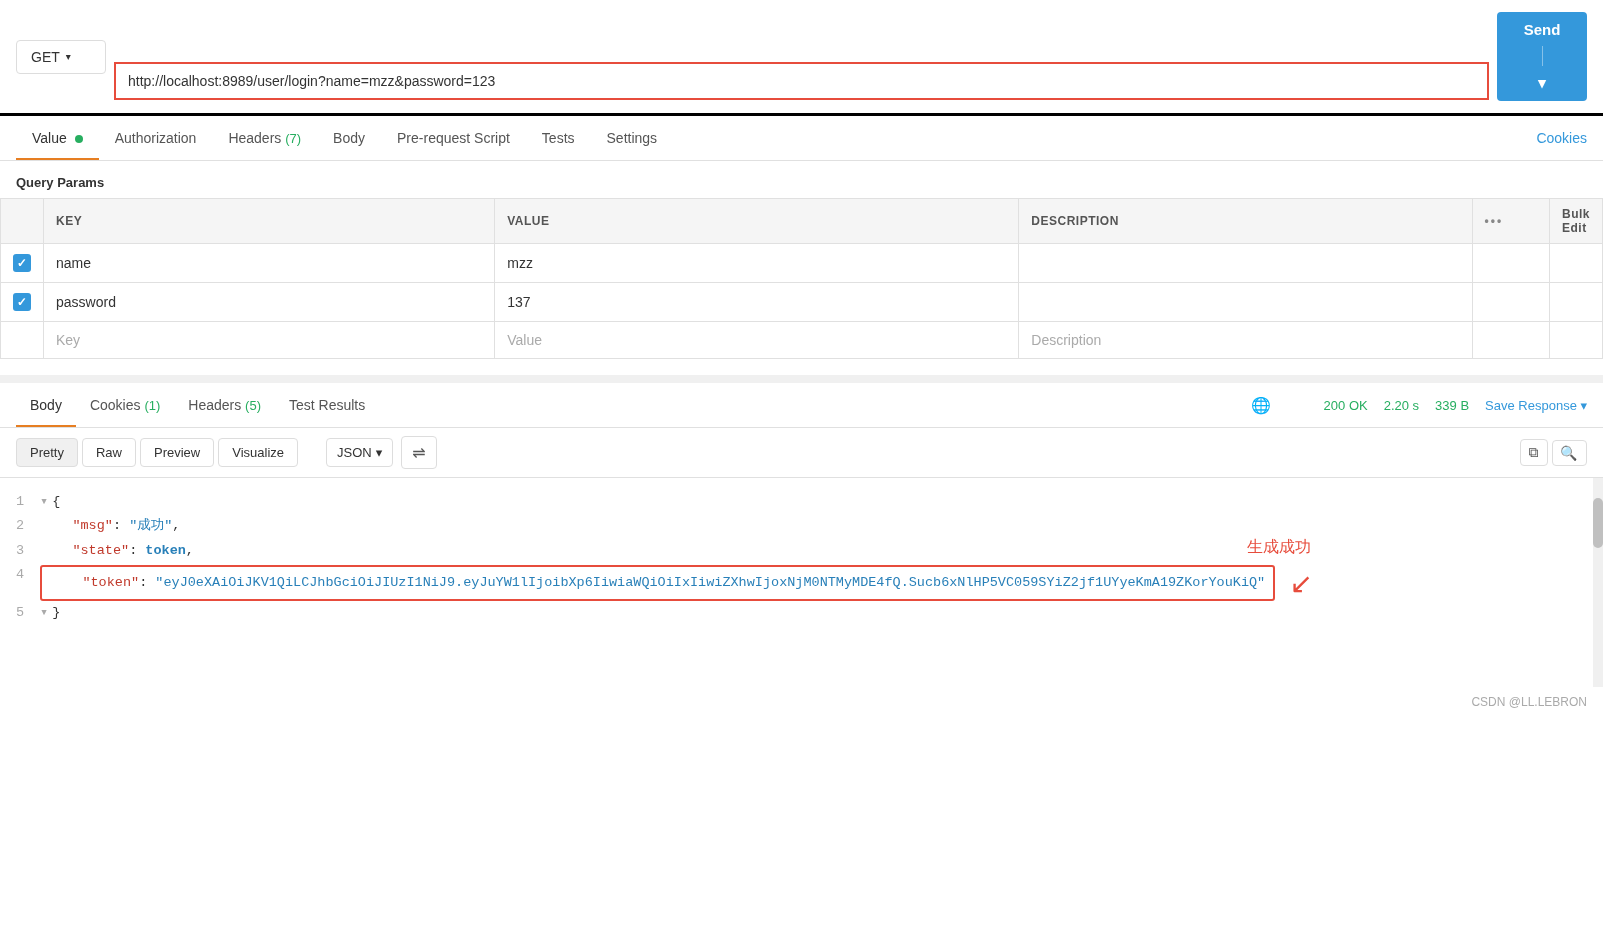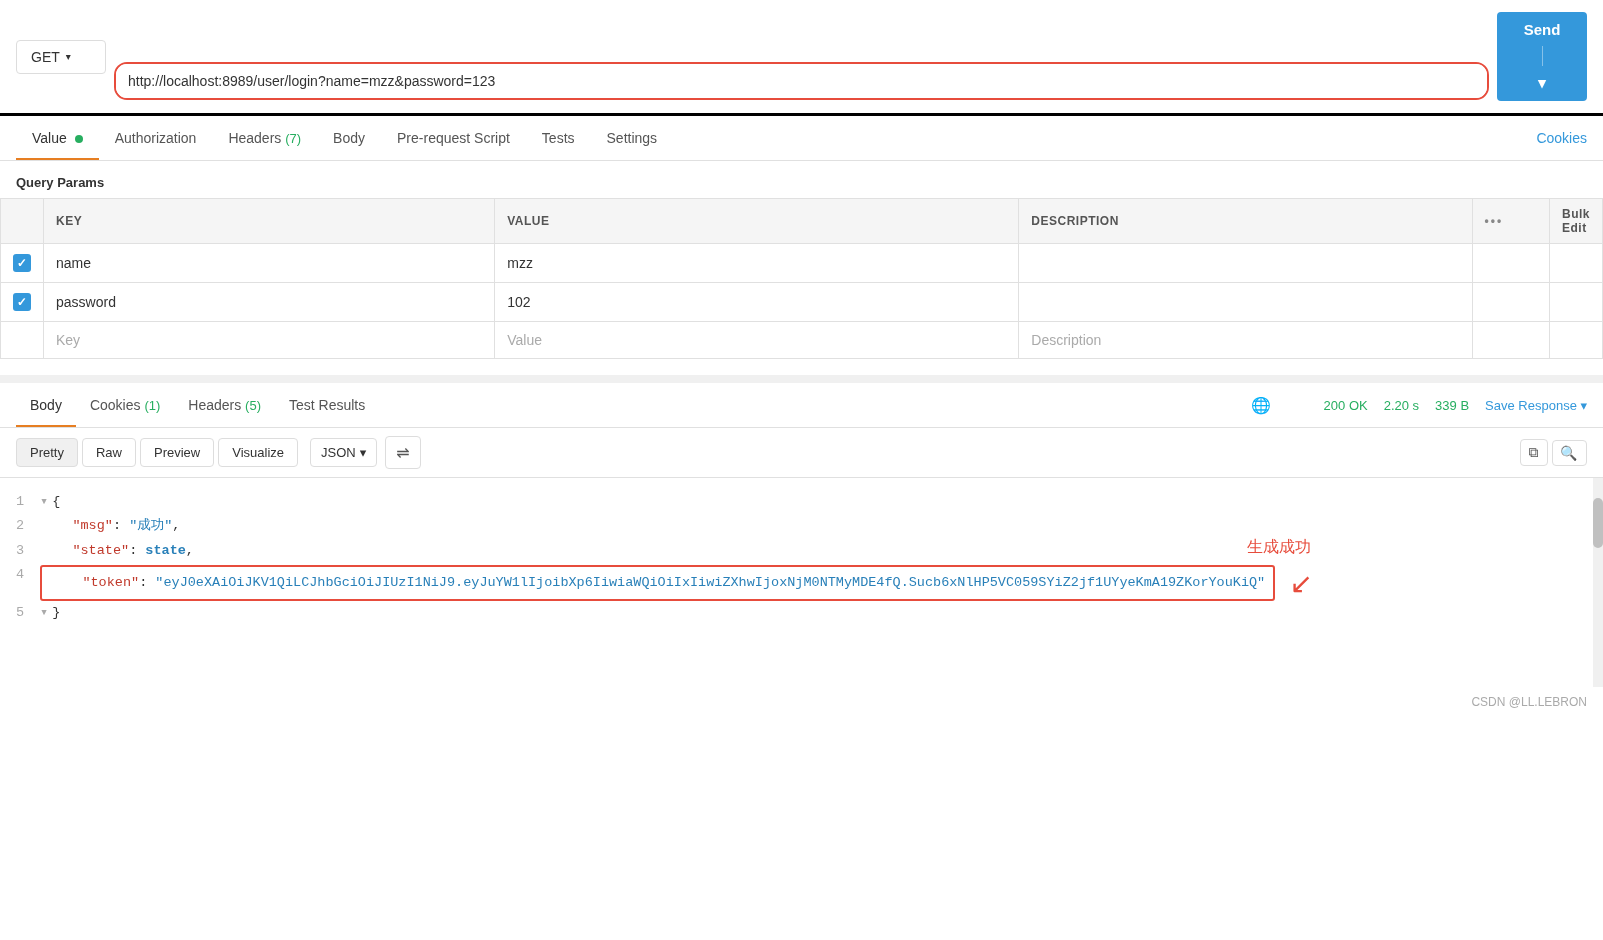--- a/index.html
+++ b/index.html
@@ -35,21 +35,21 @@
     .method-select span {
       color: #333;
     }
     .chevron-down {
       color: #666;
       font-size: 10px;
     }
     .url-input-wrapper {
       flex: 1;
       border: 2px solid #e74c3c;
-      border-radius: 13px;
+      border-radius: 0;
       overflow: hidden;
       margin-top: 48px;
     }
     .url-input {
       width: 100%;
       padding: 9px 12px;
       border: none;
       outline: none;
       font-size: 14px;
       color: #333;
@@ -276,21 +276,21 @@
     .fmt-select {
       display: flex;
       align-items: center;
       gap: 4px;
       border: 1px solid #ddd;
       border-radius: 4px;
       padding: 6px 10px;
       background: #fff;
       cursor: pointer;
       font-size: 13px;
-      margin-left: 8px;
+      margin-left: 24px;
     }
     .fmt-icon-btn {
       padding: 6px 10px;
       border: 1px solid #ddd;
       border-radius: 4px;
       background: #fff;
       cursor: pointer;
       font-size: 14px;
       color: #555;
       margin-left: 4px;
@@ -430,21 +430,21 @@
       <td></td>
       <td></td>
       <td></td>
     </tr>
 
     <tr>
       <td class="checkbox-cell">
         <div class="checkbox-checked"></div>
       </td>
       <td>password</td>
-      <td>102</td>
+      <td>137</td>
       <td></td>
       <td></td>
       <td></td>
     </tr>
 
     <tr>
       <td class="checkbox-cell"></td>
       <td class="placeholder-cell">Key</td>
       <td class="placeholder-cell">Value</td>
       <td class="placeholder-cell">Description</td>
@@ -508,21 +508,21 @@
     <div class="code-line">
       <span class="line-num">2</span>
       <span class="line-content">
         &nbsp;&nbsp;&nbsp;&nbsp;<span class="json-key">"msg"</span>: <span class="json-string">"成功"</span>,
       </span>
     </div>
 
     <div class="code-line">
       <span class="line-num">3</span>
       <span class="line-content">
-        &nbsp;&nbsp;&nbsp;&nbsp;<span class="json-key">"state"</span>: <span class="json-bool">state</span>,
+        &nbsp;&nbsp;&nbsp;&nbsp;<span class="json-key">"state"</span>: <span class="json-bool">token</span>,
       </span>
     </div>
 
     <div class="code-line">
       <span class="line-num">4</span>
       <span class="line-content">
         <span class="json-token-highlight">
           &nbsp;&nbsp;&nbsp;&nbsp;<span class="json-key">"token"</span>: <span class="json-string">"eyJ0eXAiOiJKV1QiLCJhbGciOiJIUzI1NiJ9.eyJuYW1lIjoibXp6IiwiaWQiOiIxIiwiZXhwIjoxNjM0NTMyMDE4fQ.Sucb6xNlHP5VC059SYiZ2jf1UYyeKmA19ZKorYouKiQ"</span>
         </span>
       </span>

